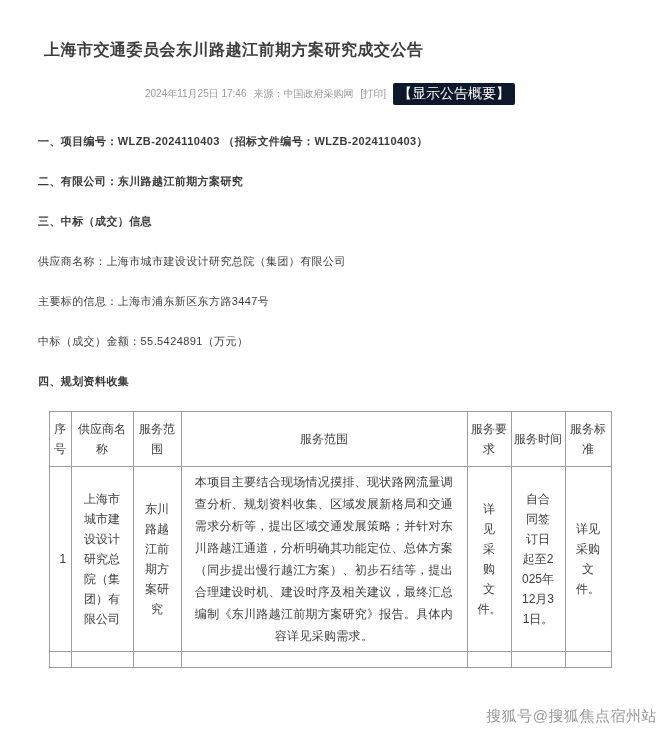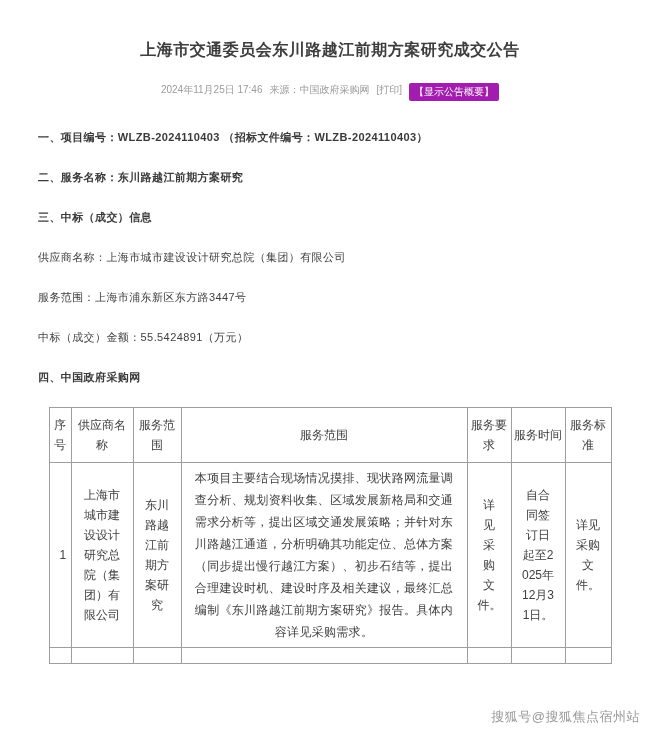--- a/index.html
+++ b/index.html
@@ -16,42 +16,41 @@
   .intro{
     font-size:20px;
     font-weight:700;
     color:#222;
     line-height:33px;
     margin:6px 0 0 0;
     letter-spacing:0.5px;
   }
 
   .title{
-    text-align:center;
     font-size:16px;
     font-weight:700;
     color:#3d3d3d;
     margin:30px 6px 0 6px;
     letter-spacing:0.5px;
   }
 
   .meta{
     margin-top:22px;
     display:flex;
     justify-content:center;
-    align-items:flex-start;
+    align-items:center;
     gap:7px;
     font-size:10px;
     color:#9b9b9b;
   }
   .print{color:#9b9b9b;cursor:pointer;}
   .badge{
-    background:#a21caf;
+    background:#0f172a;
     color:#ffffff;
-    font-size:10px;
+    font-size:14px;
     padding:2px 5px;
     border-radius:2px;
     cursor:pointer;
   }
 
   .sections{margin-top:26px;font-size:11px;color:#404040;}
   .section-line{
     line-height:20px;
     margin-bottom:20px;
     letter-spacing:0.4px;
@@ -86,23 +85,23 @@
   .scope-cell{
     text-align:left;
     line-height:22px;
     padding:8px 10px;
     letter-spacing:0.3px;
   }
   .empty-row td{height:15px;padding:0;}
 
   .watermark{
     position:absolute;
-    right:20px;
+    right:3px;
     bottom:6px;
-    font-size:13px;
+    font-size:15px;
     color:#8d8d8d;
     opacity:0.9;
     letter-spacing:0.5px;
   }
 </style>
 </head>
 <body>
 
 <div class="content">
 
@@ -111,26 +110,26 @@
 
   <div class="meta">
     <span>2024年11月25日 17:46</span>
     <span>来源：中国政府采购网</span>
     <span class="print">[打印]</span>
     <span class="badge">【显示公告概要】</span>
   </div>
 
   <div class="sections">
     <div class="section-line bold">一、项目编号：WLZB-2024110403 （招标文件编号：WLZB-2024110403）</div>
-    <div class="section-line bold">二、服务名称：东川路越江前期方案研究</div>
+    <div class="section-line bold">二、有限公司：东川路越江前期方案研究</div>
     <div class="section-line bold">三、中标（成交）信息</div>
     <div class="section-line">供应商名称：上海市城市建设设计研究总院（集团）有限公司</div>
-    <div class="section-line">服务范围：上海市浦东新区东方路3447号</div>
+    <div class="section-line">主要标的信息：上海市浦东新区东方路3447号</div>
     <div class="section-line">中标（成交）金额：55.5424891（万元）</div>
-    <div class="section-line bold">四、中国政府采购网</div>
+    <div class="section-line bold">四、规划资料收集</div>
   </div>
 
   <table class="info-table">
     <colgroup>
       <col class="c-no">
         <col class="c-supplier">
         <col class="c-service">
       <col class="c-scope">
         <col class="c-req">
         <col class="c-time">

